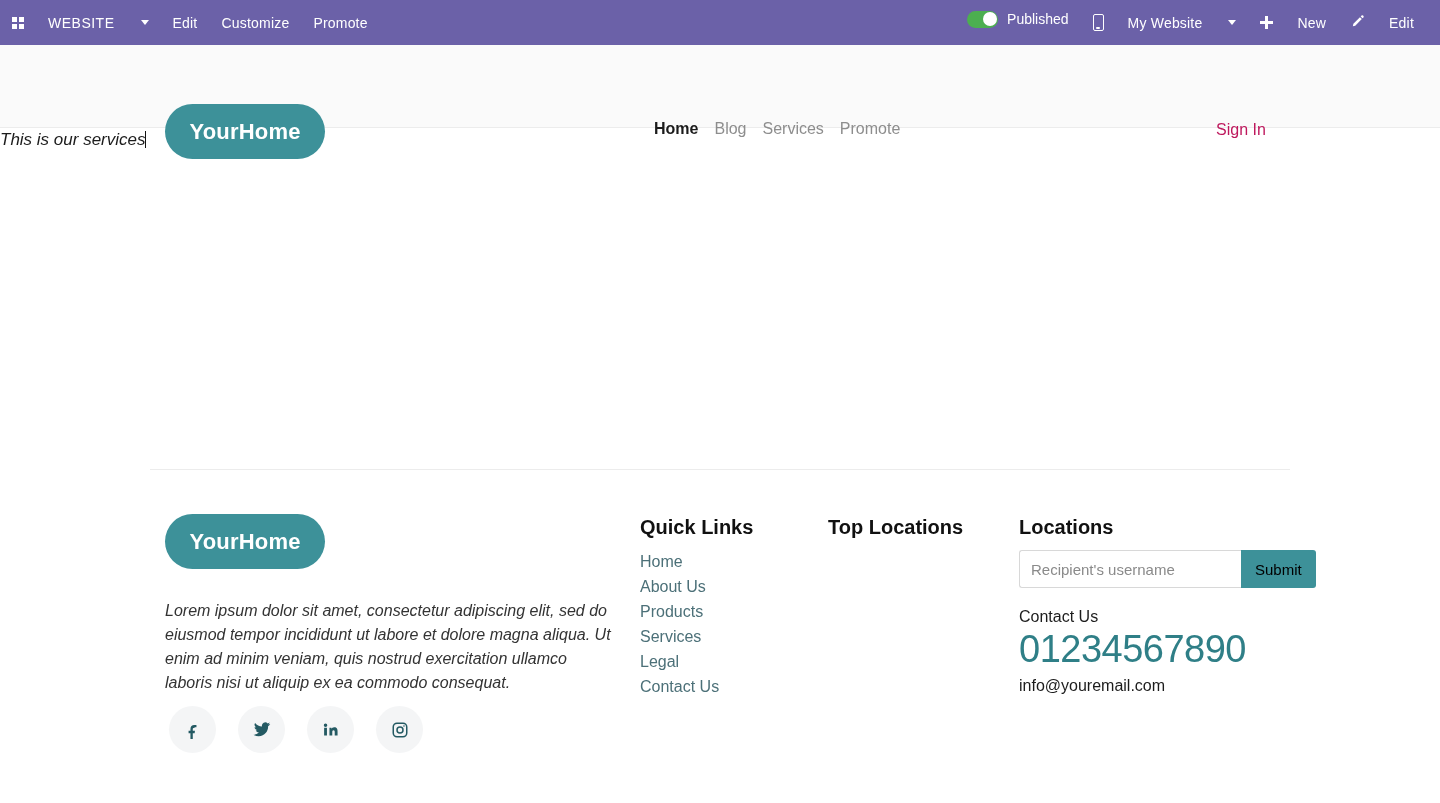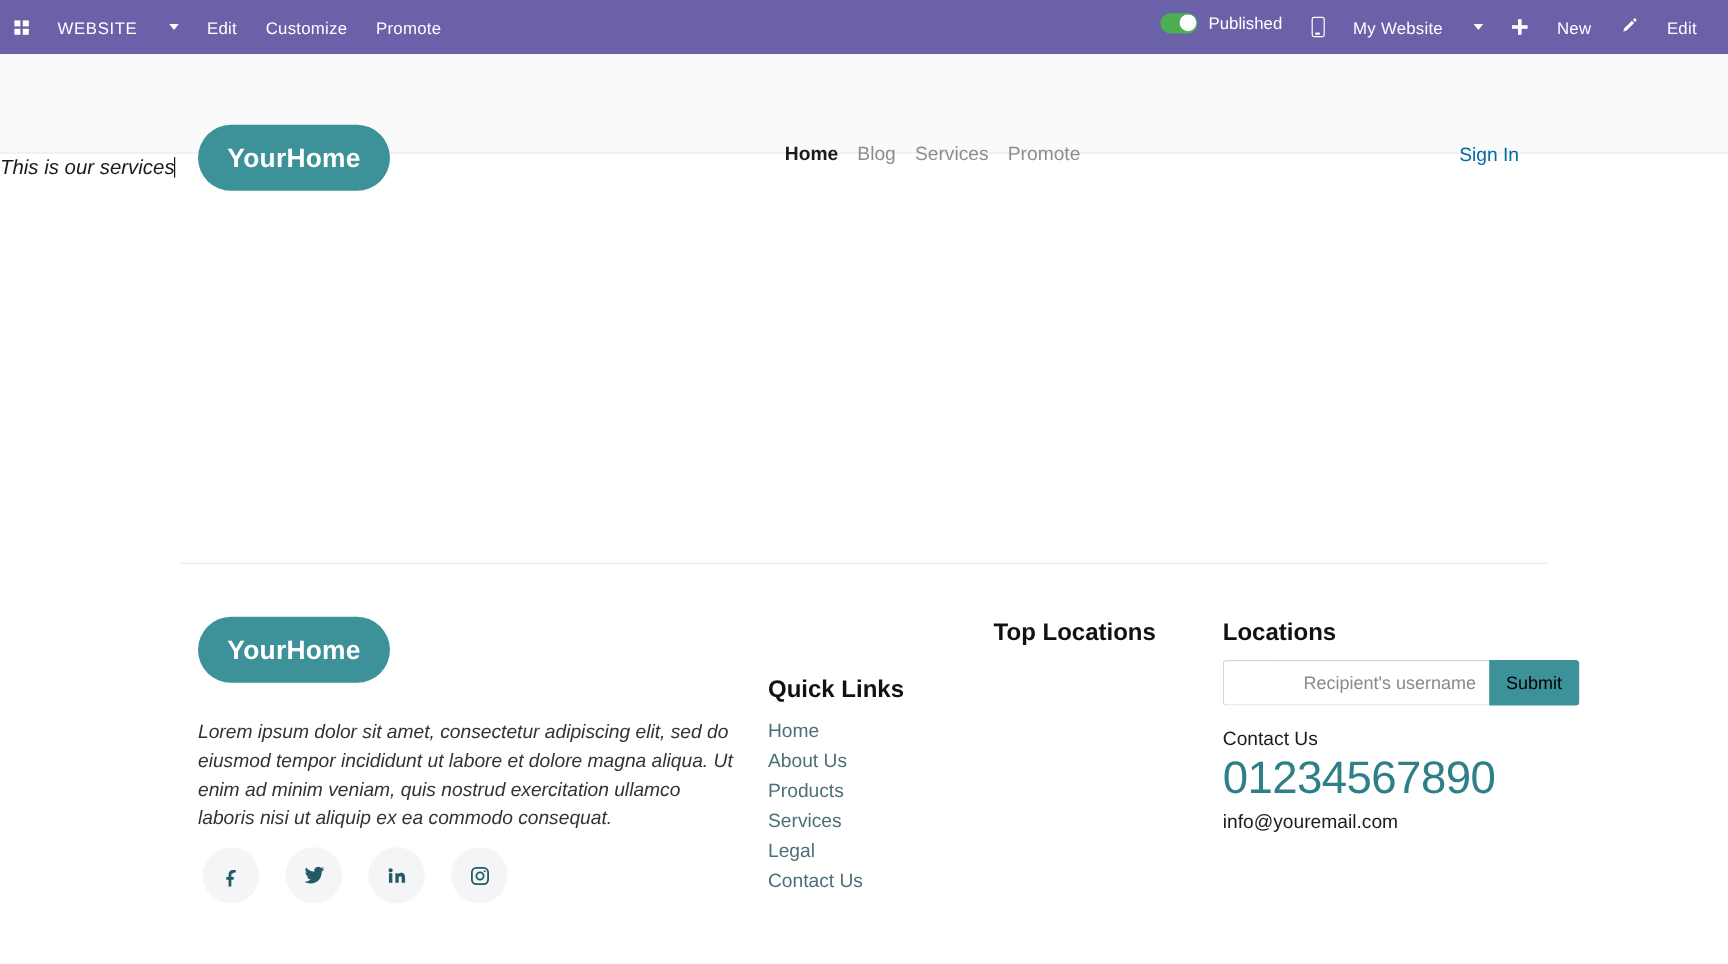--- a/index.html
+++ b/index.html
@@ -106,21 +106,21 @@
   }
   #header-nav {
     position: absolute; left: 654px; top: 75px;
     display: flex; gap: 16px;
     font-size: 16px;
   }
   #header-nav a { text-decoration: none; color: #8d8d8d; cursor: pointer; }
   #header-nav a.active { color: #1b1b1b; font-weight: bold; }
   #sign-in {
     position: absolute; left: 1216px; top: 76px;
-    font-size: 16px; color: #0369a1; cursor: pointer;
+    font-size: 16px; color: #be185d; cursor: pointer;
   }
 
   
   #page-body {
     position: absolute; left: 0; top: 129px;
     width: 1440px;
   }
   #body-text {
     font-size: 17px; color: #1c1c1c;
     padding: 0 0 0 0;
@@ -168,40 +168,39 @@
   .footer-col-title {
     font-size: 20px; font-weight: bold; color: #111111;
     margin: 0 0 11px 0;
   }
   .footer-links { list-style: none; margin: 0; padding: 0; }
   .footer-links li { margin-bottom: 1px; }
   .footer-links a {
     font-size: 16px; color: #4c7078; text-decoration: none;
     line-height: 24px; cursor: pointer;
   }
-  #quick-links-col { position: absolute; left: 640px; top: 46px; width: 180px; margin-top: 48px; }
+  #quick-links-col { position: absolute; left: 640px; top: 46px; width: 180px; }
   #top-locations-col { position: absolute; left: 828px; top: 46px; width: 180px; }
   #newsletter-col { position: absolute; left: 1019px; top: 46px; width: 270px; }
 
   #newsletter-form {
     display: flex; margin-top: 2px;
     height: 38px; width: 256px;
   }
   #newsletter-input {
     flex: 1;
     border: 1px solid #d8d8d8;
     border-right: none;
     background: #ffffff;
     padding: 11px 11px;
     font-size: 15px;
     color: #444;
     font-family: "Liberation Sans", sans-serif;
     outline: none;
     border-radius: 3px 0 0 3px;
-    text-align: right;
   }
   #newsletter-input::placeholder { color: #8a8a8a; }
   #newsletter-submit {
     background: #3d9199; color: #000000;
     border: none; padding: 0 14px;
     font-size: 15px; cursor: pointer;
     font-family: "Liberation Sans", sans-serif;
     border-radius: 0 3px 3px 0;
   }
   #contact-label {

